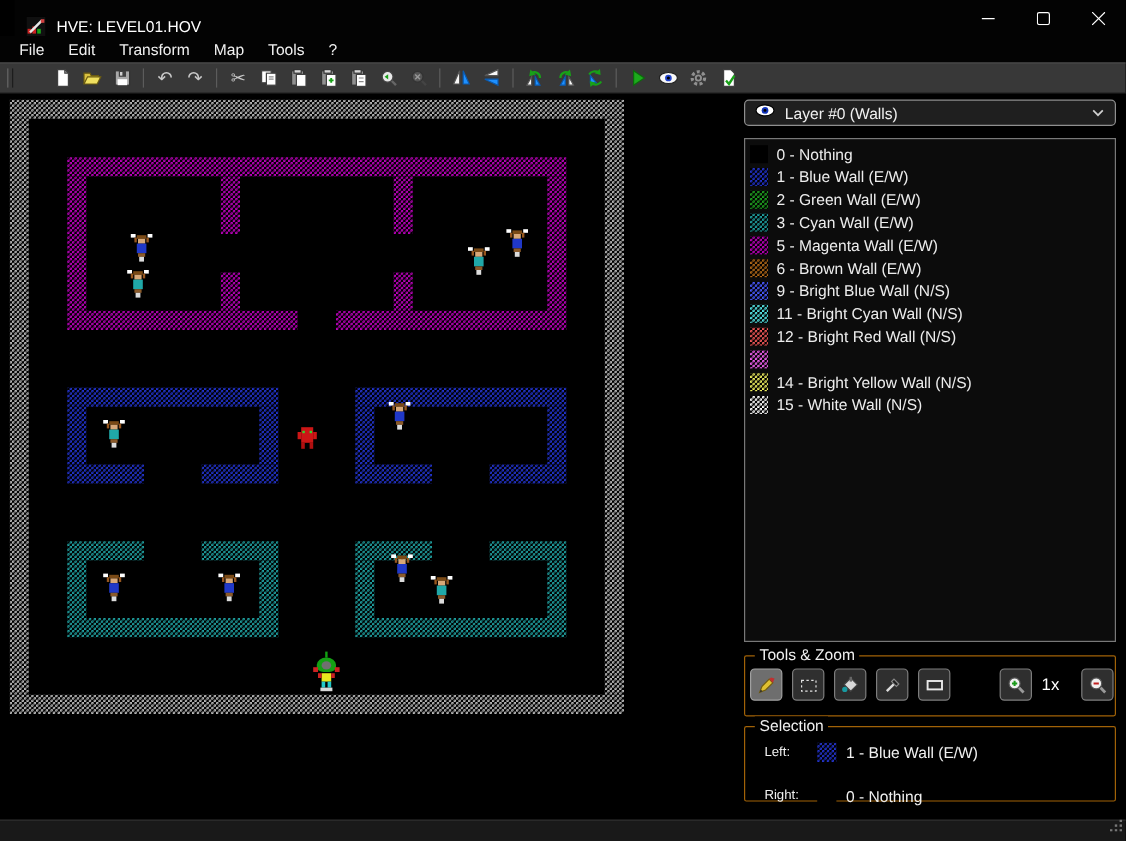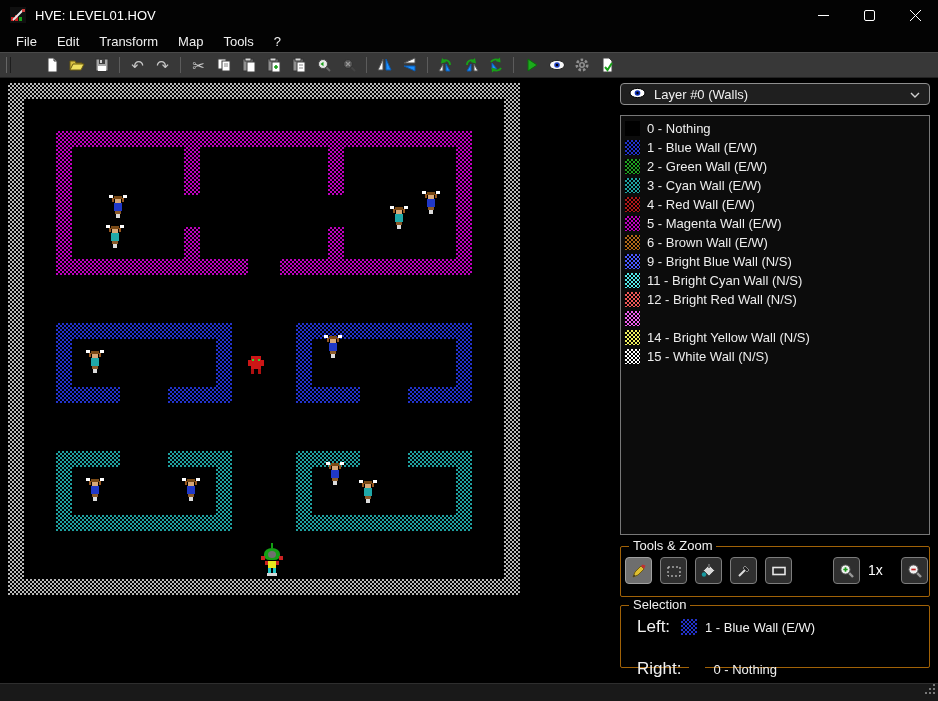--- a/index.html
+++ b/index.html
@@ -1,20 +1,20 @@
 <!DOCTYPE html>
 <html><head>
 <meta charset="utf-8">
 <style>
   html,body{margin:0;padding:0;background:#000;}
   body{width:938px;height:701px;overflow:hidden;font-family:"Liberation Sans",sans-serif;}
   .win{position:absolute;inset:0;width:938px;height:701px;background:#000;}
 
   
-  .titlebar{position:absolute;left:0;top:0;right:0;height:30px;background:#030303;display:flex;align-items:center;}
+  .titlebar{position:absolute;left:12px;top:0;right:0;height:30px;background:#030303;display:flex;align-items:flex-end;}
   .appicon{margin-left:10px;width:16px;height:16px;flex:none;}
   .title{color:#fff;font-size:13px;margin-left:9px;}
   .wctl{position:absolute;right:0;top:0;height:30px;display:flex;}
   .wbtn{width:46px;height:30px;background:none;border:none;display:flex;align-items:center;justify-content:center;padding:0;cursor:default;}
 
   
   .menubar{position:absolute;top:30px;left:0;right:0;height:22px;background:#030303;display:flex;align-items:center;padding-left:6px;}
   .mitem{color:#f0f0f0;font-size:13px;padding:0 10px;}
 
   
@@ -50,21 +50,21 @@
 
   
   .group{position:absolute;left:620px;width:310px;border:1px solid #a16207;border-radius:2px;box-sizing:border-box;}
   .gtools{top:468px;height:51px;}
   .gsel{top:527px;height:63px;}
   .glabel{position:absolute;top:-9px;left:8px;background:#000;padding:0 4px;color:#f0f0f0;font-size:13px;}
   .tzb{position:absolute;top:10px;width:27px;height:27px;background:#2f2f2f;border:1px solid #7d7d7d;border-radius:4px;display:flex;align-items:center;justify-content:center;padding:0;}
   .tzb.active{background:#6e6e6e;border-color:#a0a0a0;}
   .zlabel{position:absolute;left:247px;top:15px;color:#fff;font-size:14px;}
   .selrow{position:absolute;left:16px;display:flex;align-items:center;gap:8px;height:18px;}
-  .sellab{color:#f0f0f0;font-size:17px;min-width:36px;}
+  .sellab{color:#f0f0f0;font-size:11px;min-width:36px;}
   .selval{color:#f0f0f0;font-size:13px;}
   .swatch.big{width:16px;height:16px;}
 
   
   .statusbar{position:absolute;left:0;top:683px;width:938px;height:18px;background:#191919;border-top:1px solid #2e2e2e;box-sizing:border-box;}
   .rgrip{position:absolute;right:3px;bottom:3px;}
 </style>
 </head>
 <body>
 
@@ -455,24 +455,20 @@
         </div>
         <div class="litem">
           <span class="swatch ck" style="--c: #1FA01F;"></span>
           <span class="ltext">2 - Green Wall (E/W)</span>
         </div>
         <div class="litem">
           <span class="swatch ck" style="--c: #1FA0A0;"></span>
           <span class="ltext">3 - Cyan Wall (E/W)</span>
         </div>
         <div class="litem">
-          <span class="swatch ck" style="--c: #B01818;"></span>
-          <span class="ltext">4 - Red Wall (E/W)</span>
-        </div>
-        <div class="litem">
           <span class="swatch ck" style="--c: #BE00BE;"></span>
           <span class="ltext">5 - Magenta Wall (E/W)</span>
         </div>
         <div class="litem">
           <span class="swatch ck" style="--c: #B06818;"></span>
           <span class="ltext">6 - Brown Wall (E/W)</span>
         </div>
         <div class="litem">
           <span class="swatch ck" style="--c: #4A5AFF;"></span>
           <span class="ltext">9 - Bright Blue Wall (N/S)</span>
@@ -543,21 +539,21 @@
         </button>
     </div>
 
     <div class="group gsel" id="selgroup">
       <span class="glabel">Selection</span>
     <div class="selrow" style="top: 12px;">
           <span class="sellab">Left:</span>
           <span class="swatch big ck" style="--c: #2233CC;"></span>
           <span class="selval">1 - Blue Wall (E/W)</span>
         </div>
-        <div class="selrow" style="top: 54px;">
+        <div class="selrow" style="top: 48px;">
           <span class="sellab">Right:</span>
           <span class="swatch big" style="background: rgb(0, 0, 0);"></span>
           <span class="selval">0 - Nothing</span>
         </div>
       </div>
 
   </div>
 
   <div class="statusbar">
     <span class="rgrip">

